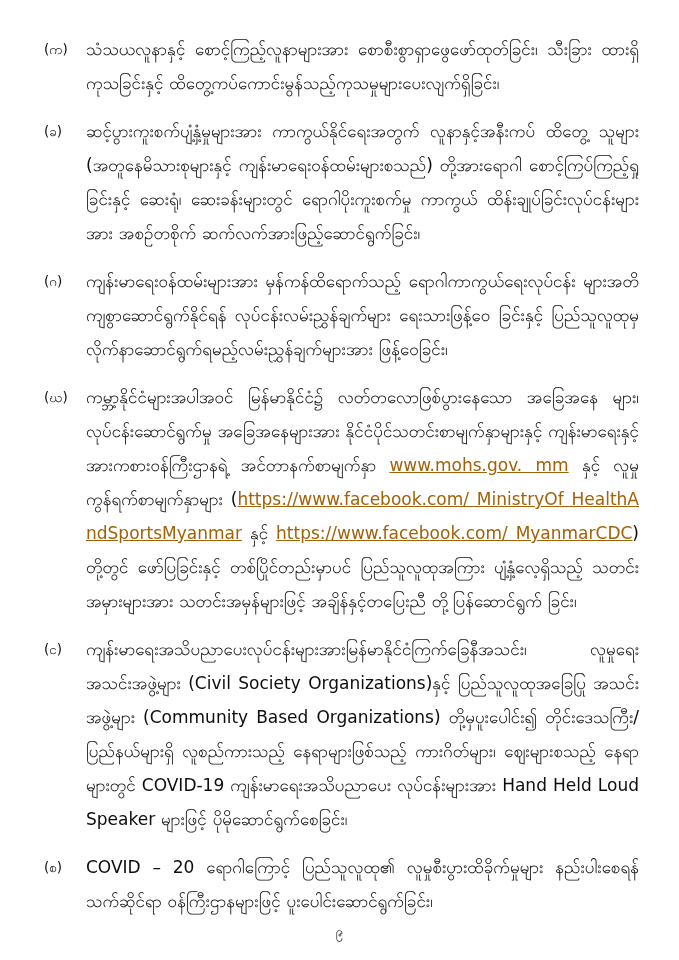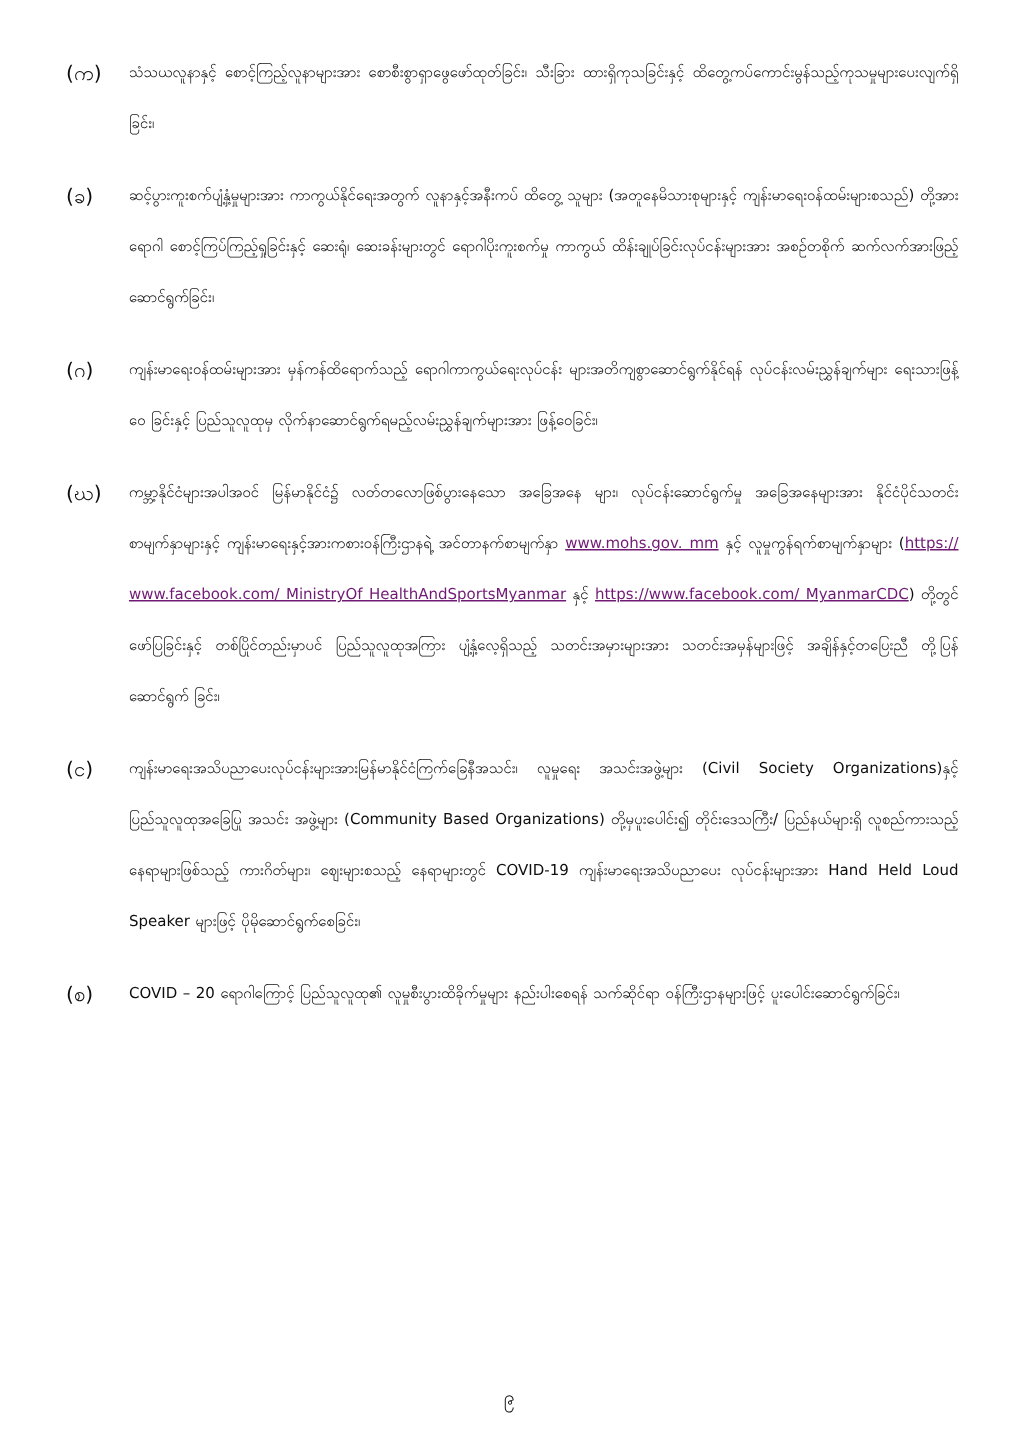--- a/index.html
+++ b/index.html
@@ -31,29 +31,29 @@
     flex: 0 0 46px;
     font-size: 13.5px;
     line-height: 34px;
     text-align: left;
     padding-left: 4px;
     box-sizing: border-box;
     color: #0d0d0d;
   }
   .content {
     flex: 1 1 auto;
-    font-size: 10px;
+    font-size: 17px;
     line-height: 34px;
     text-align: justify;
     text-justify: inter-word;
     word-spacing: 0.5px;
     color: #0d0d0d;
   }
   a.link {
-    color: #701a75;
+    color: #a16207;
     text-decoration: underline;
     word-break: break-all;
   }
   .pagenum {
     position: absolute;
     bottom: 18px;
     left: 0;
     width: 100%;
     text-align: center;
     font-size: 13px;

